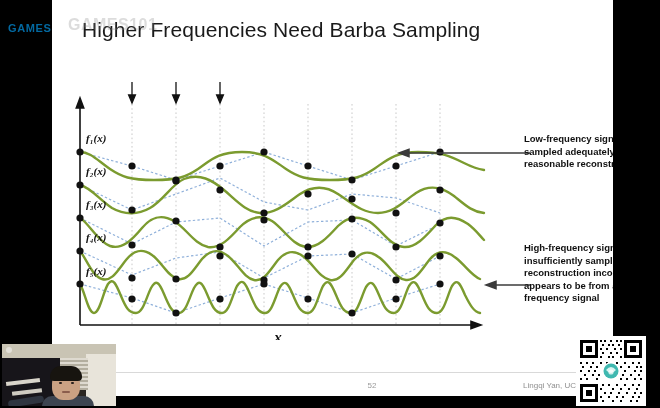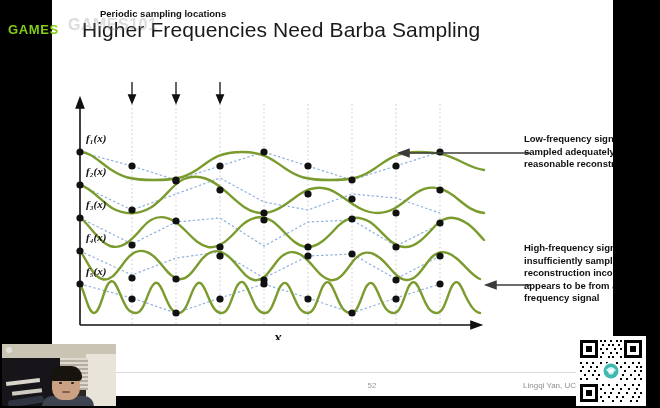--- a/index.html
+++ b/index.html
@@ -13,21 +13,21 @@
 
   
   .letterbox{position:absolute;background:#000;}
   .lb-left{left:0;top:0;width:52px;height:408px;z-index:40;}
   .lb-right{left:613px;top:0;width:47px;height:408px;z-index:40;}
   .lb-bottom{left:0;top:396px;width:660px;height:12px;z-index:40;}
 
   
   .watermark{
     position:absolute;left:8px;top:22px;z-index:60;
-    color:#84cc16;font-weight:bold;font-size:13px;letter-spacing:.6px;
+    color:#0369a1;font-weight:bold;font-size:11px;letter-spacing:.6px;
     font-family:"Liberation Sans", sans-serif;
   }
   .watermark-ghost{
     position:absolute;left:68px;top:16px;z-index:31;
     color:rgba(140,140,140,.30);font-weight:bold;font-size:16px;
     letter-spacing:.5px;white-space:nowrap;
   }
 
   
   .slide{
@@ -102,21 +102,20 @@
 </style>
 </head>
 <body>
 
 <div id="stage">
 
   <div class="slide">
 
     <div class="slide-title">Higher Frequencies Need Barba Sampling</div>
 
-    <div class="sampling-label">Periodic sampling locations</div>
 
     <div class="plot">
       <svg width="470" height="270" viewBox="0 0 470 270" xmlns="http://www.w3.org/2000/svg">
 
         <g stroke="#c9c9c9" stroke-width="1" stroke-dasharray="1.6,2.6">
           <line x1="72" y1="34" x2="72" y2="254"></line>
           <line x1="116" y1="34" x2="116" y2="254"></line>
           <line x1="160" y1="34" x2="160" y2="254"></line>
           <line x1="204" y1="34" x2="204" y2="254"></line>
           <line x1="248" y1="34" x2="248" y2="254"></line>

